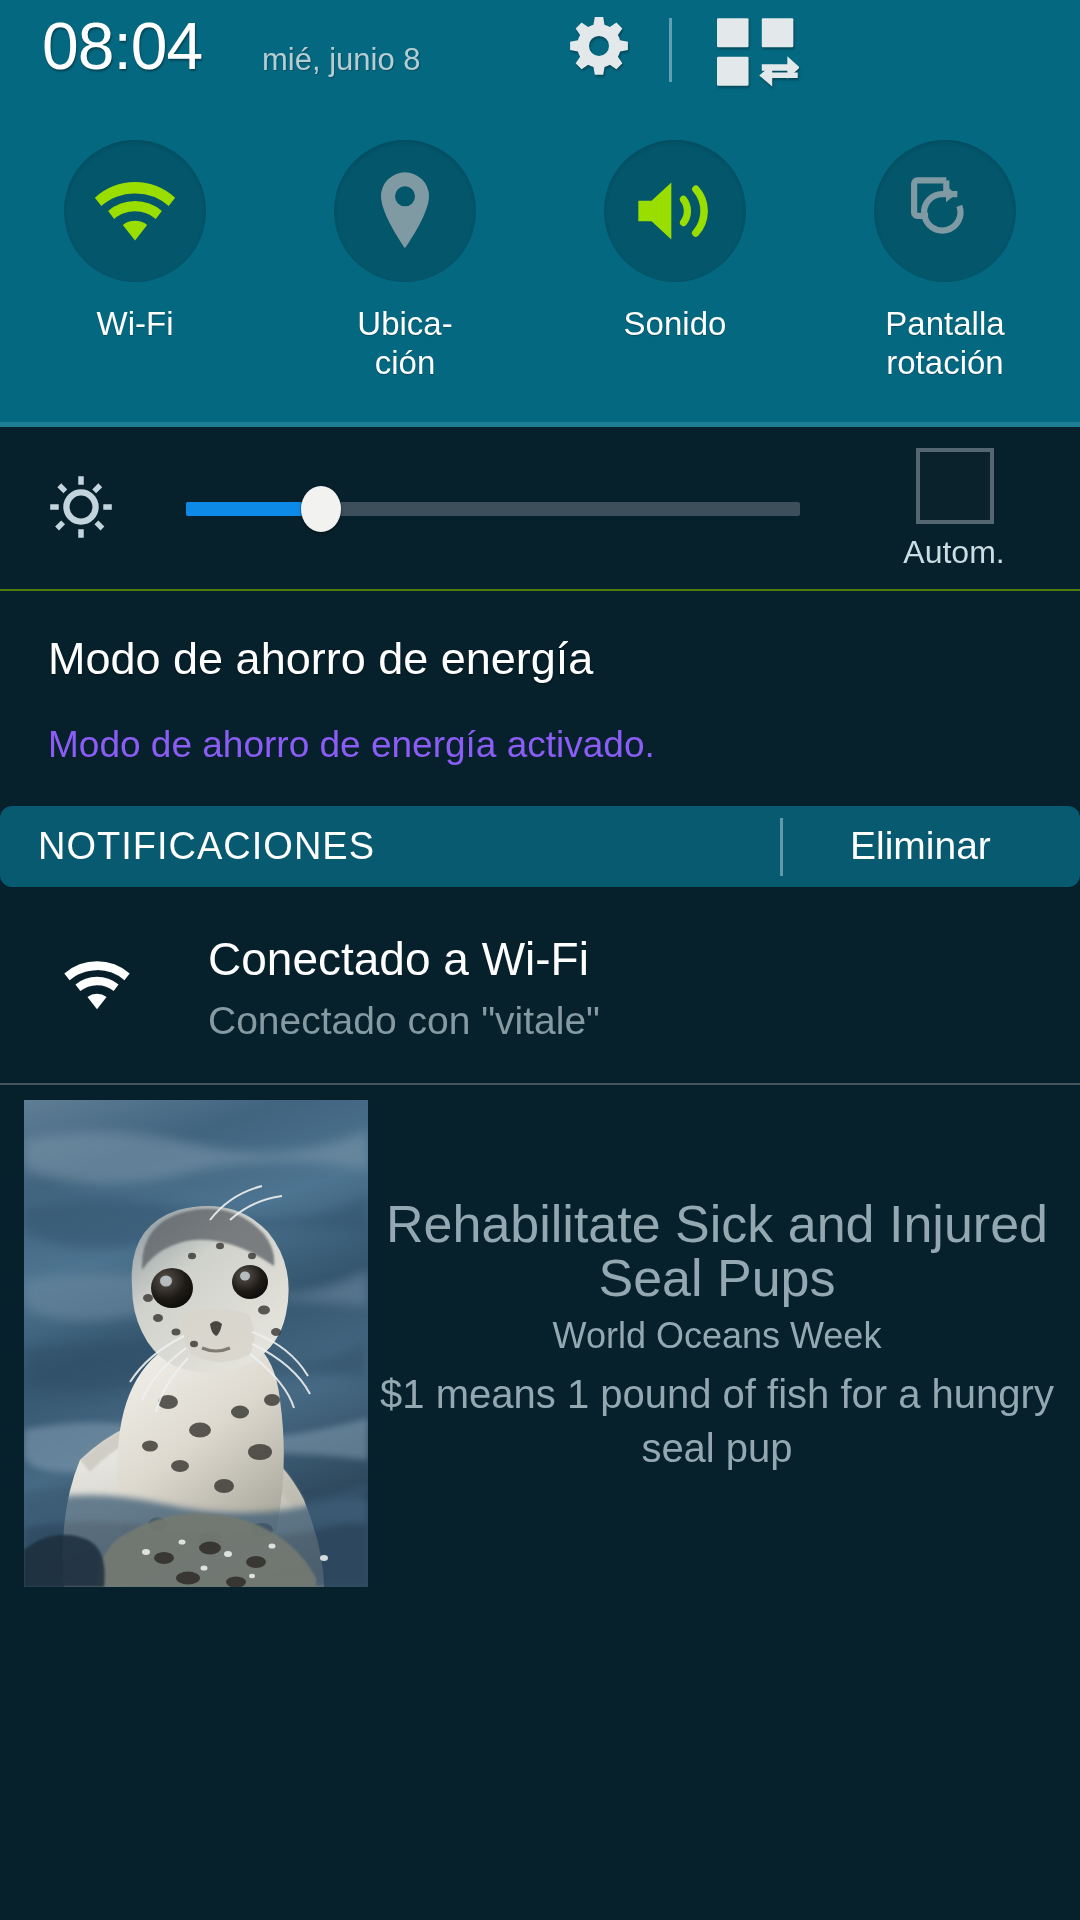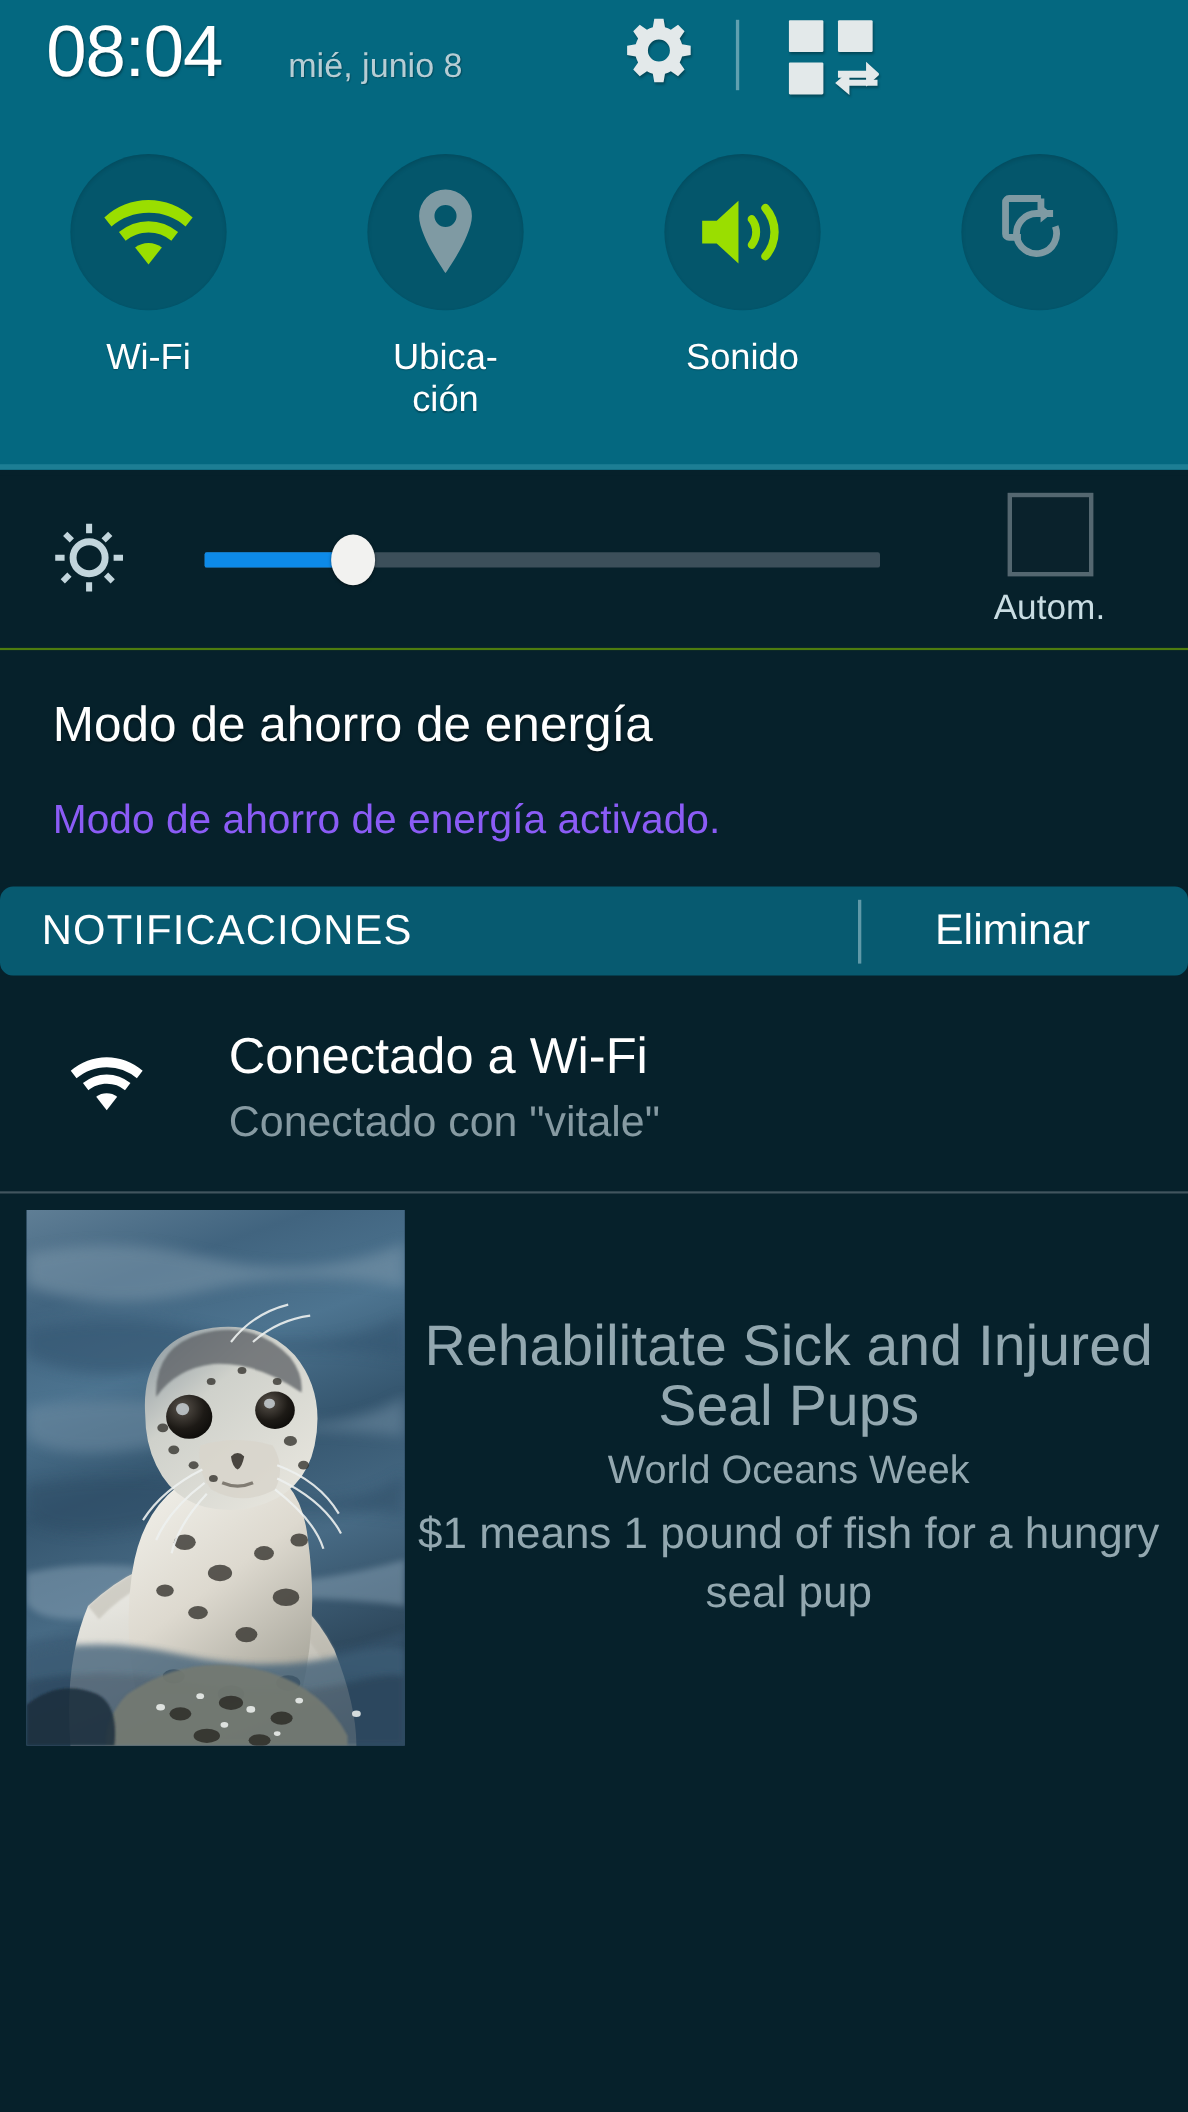--- a/index.html
+++ b/index.html
@@ -388,20 +388,22 @@
 
       <div class="toggle">
         <div class="bubble">
           <svg width="78" height="78" viewBox="0 0 24 24">
             <path fill="none" stroke="#7f9aa3" stroke-width="1.9" d="M12.4 2.6H3.5a1 1 0 0 0-1 1v8.9a1 1 0 0 0 1 1h3.3"></path>
             <path fill="none" stroke="#7f9aa3" stroke-width="1.9" d="M12.4 2.6v4.2"></path>
             <path fill="none" stroke="#7f9aa3" stroke-width="1.9" d="M16.4 10.4a5.6 5.6 0 1 1-5.2-3.6h4.6"></path>
             <path fill="#7f9aa3" d="M12.3 4.3l3.1 2.5-3.1 2.5z"></path>
           </svg>
         </div>
+        <div class="tlabel" style="white-space:pre-line">Pantalla
+rotación</div>
       </div>
 
 
     </div>
   </div>
 
   <div class="brightness-row">
     <div class="bright-icon">
       <svg viewBox="0 0 24 24" fill="#c2d5dc">
         <path d="M11 0.8h2v3.1h-2zM11 20.1h2v3.1h-2zM0.8 11h3.1v2H0.8zM20.1 11h3.1v2h-3.1z"></path>

